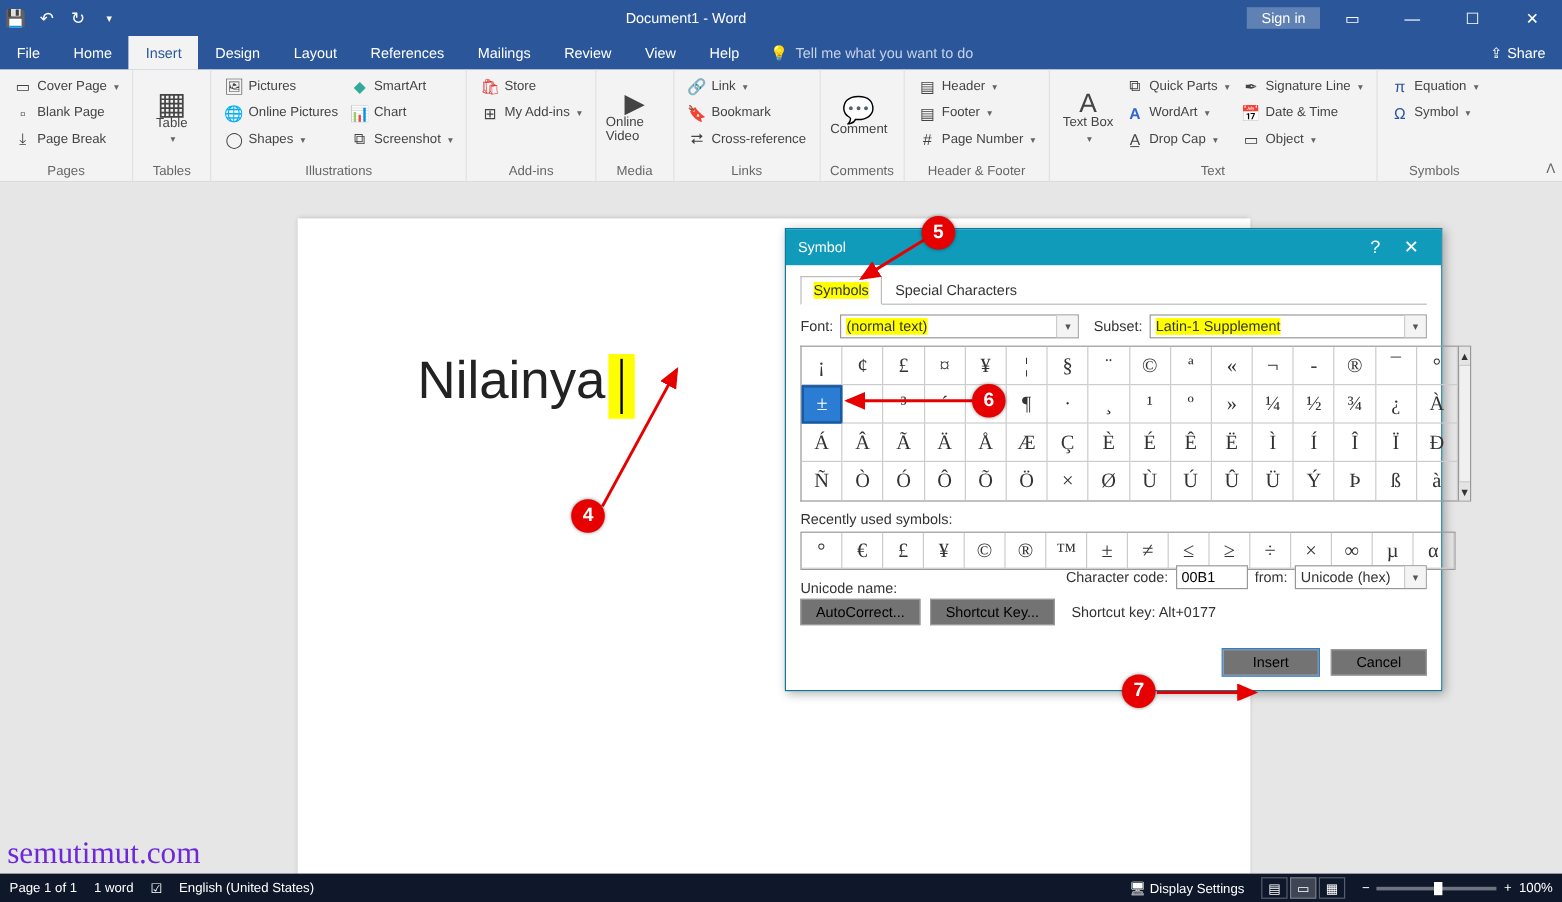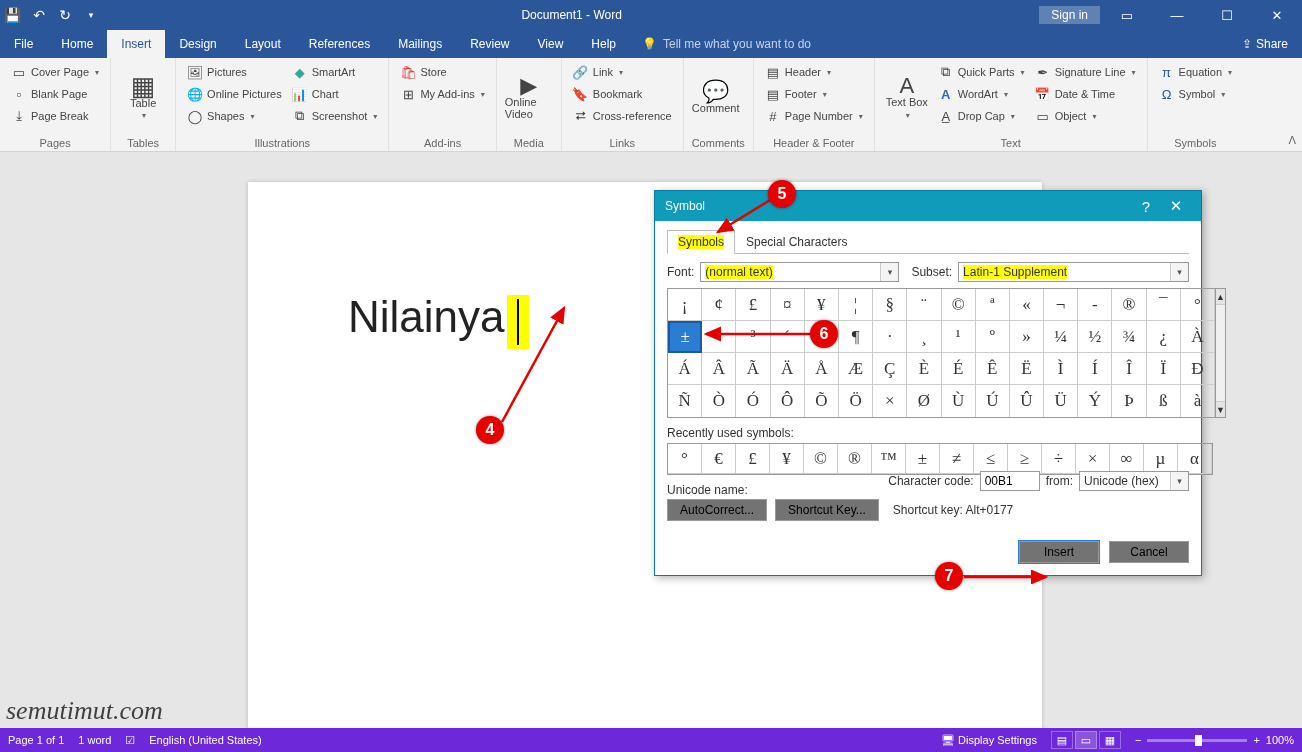--- a/index.html
+++ b/index.html
@@ -75,33 +75,33 @@
 .ccode-row { display: flex; align-items: center; gap: 6px; margin-top: -26px; justify-content: flex-end; }
 .ccode-row input { width: 60px; height: 20px; border: 1px solid #999; padding: 0 4px; font-size: 12px; }
 
 .btnrow { display: flex; gap: 8px; margin-top: 8px; }
 .dbtn { border: 1px solid #999; background: #737373; padding: 3px 12px; font-size: 12px; cursor: pointer; }
 .dlg-footer { display: flex; justify-content: flex-end; gap: 10px; padding: 8px 12px 12px; }
 .dlg-footer .dbtn { min-width: 80px; }
 .dbtn.primary { outline: 1px solid #2b7cd3; }
 
 
-.statusbar { position: absolute; bottom: 0; left: 0; right: 0; height: 24px; background: #6d28d9; color: #fff; font-size: 11px; display: flex; align-items: center; padding: 0 8px; gap: 14px; }
+.statusbar { position: absolute; bottom: 0; left: 0; right: 0; height: 24px; background: #0f172a; color: #fff; font-size: 11px; display: flex; align-items: center; padding: 0 8px; gap: 14px; }
 .statusbar .sp { flex: 1; }
 .viewbtns { display: flex; gap: 2px; }
 .viewbtns .vb { width: 22px; height: 18px; border: 1px solid rgba(255,255,255,.3); display: flex; align-items: center; justify-content: center; font-size: 11px; }
 .zoom { display: flex; align-items: center; gap: 6px; }
 .ztrack { width: 100px; height: 3px; background: rgba(255,255,255,.4); position: relative; }
 .zthumb { position: absolute; left: 48px; top: -4px; width: 7px; height: 11px; background: #fff; }
 
 
 .callout { position: absolute; width: 28px; height: 28px; border-radius: 50%; background: #e60000; color: #fff; font-weight: bold; font-size: 16px; display: flex; align-items: center; justify-content: center; z-index: 100; box-shadow: 0 0 3px rgba(0,0,0,.5); }
 svg.arrow { position: absolute; z-index: 99; pointer-events: none; }
 
-.watermark { position: absolute; left: 6px; bottom: 26px; font-family: "Brush Script MT", cursive; font-size: 26px; color: #404040; font-style: italic; z-index: 5; text-align: right; }
+.watermark { position: absolute; left: 6px; bottom: 26px; font-family: "Brush Script MT", cursive; font-size: 26px; color: #6d28d9; z-index: 5; text-align: right; }
 </style>
 </head>
 <body>
 
 <div class="titlebar">
   <div class="qat">
     <div class="qbtn">💾</div>
     <div class="qbtn">↶</div>
     <div class="qbtn">↻</div>
     <div class="qbtn" style="font-size:9px">▾</div>

